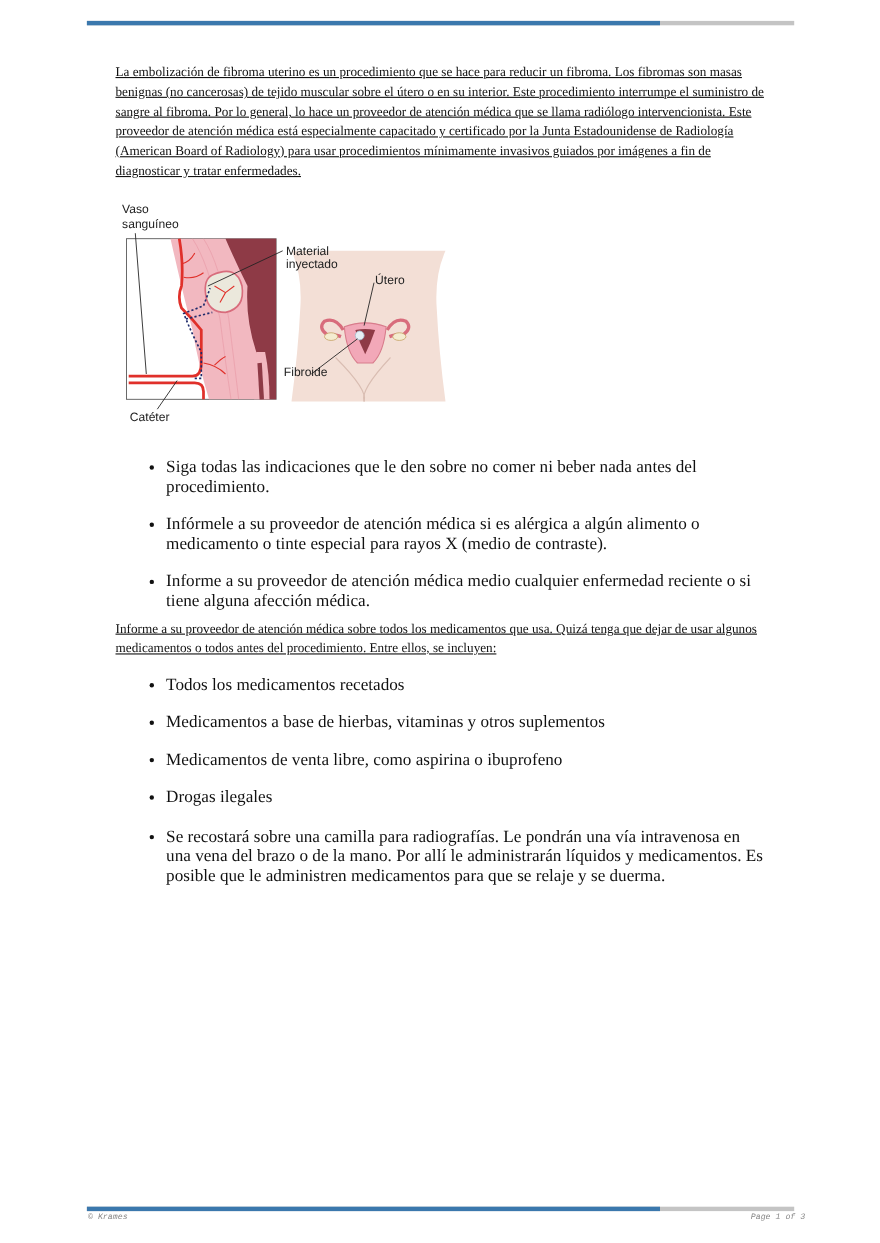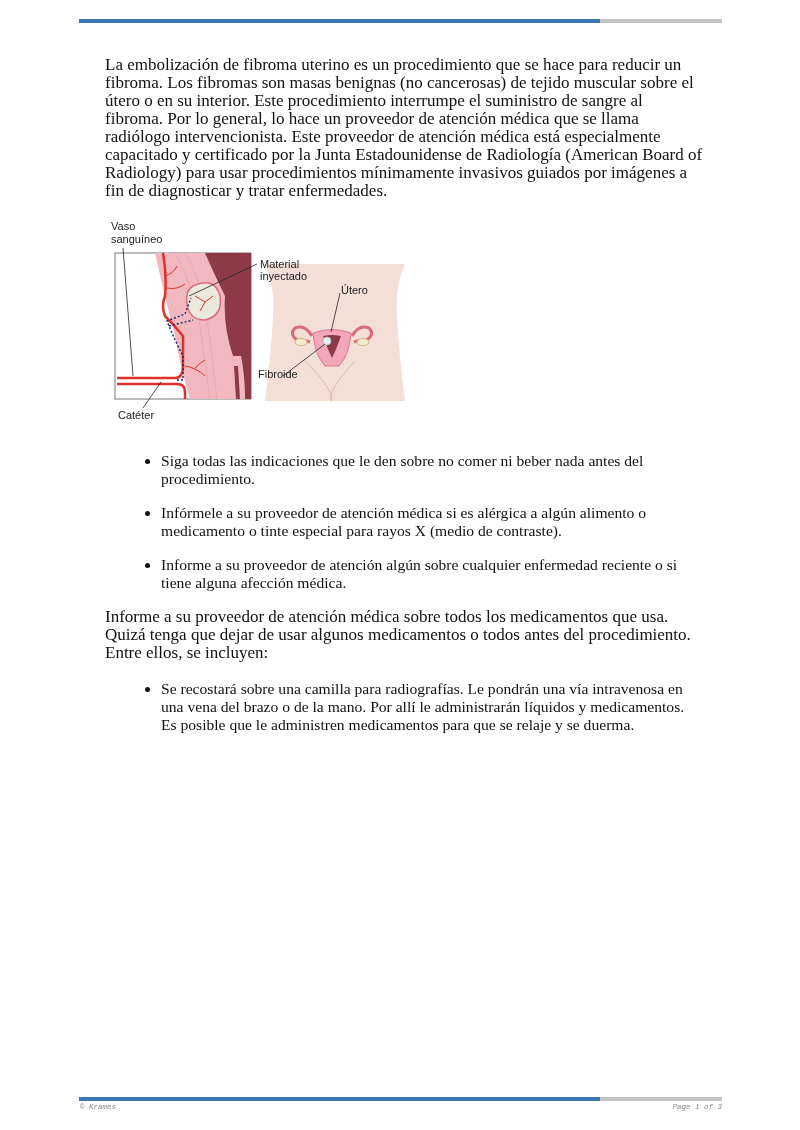--- a/index.html
+++ b/index.html
@@ -5,27 +5,27 @@
     html, body { margin: 0; padding: 0; background: #ffffff; }
     body { width: 800px; height: 1130px; position: relative; overflow: hidden;
       font-family: "Liberation Serif", "DejaVu Serif", serif; color: #111; }
     .bar { position: absolute; left: 79px; width: 643px; height: 4px; background: #c4c4c4; }
     .bar .fill { position: absolute; left: 0; top: 0; height: 4px; width: 522px; background: #3b78ad; }
     .bar.top { top: 19px; }
     .bar.bottom { top: 1097px; }
     .content { position: absolute; left: 105px; top: 56px; width: 600px; }
     h1 { font-size: 31px; font-weight: bold; margin: 0 0 18px 0; line-height: 40px; letter-spacing: -0.2px; }
     h2 { font-size: 23px; font-weight: bold; margin: 0; line-height: 30px; }
-    p { font-size: 17px; line-height: 18px; margin: 0; }
+    p { font-size: 12px; line-height: 18px; margin: 0; text-decoration: underline; }
     ul { margin: 0; padding: 0 0 0 40px; }
-    li { font-size: 15.6px; line-height: 18px; margin: 16px; }
+    li { font-size: 15.6px; line-height: 18px; margin: 6px; }
     .figure { position: relative; width: 310px; height: 210px; margin: 16px 0 0 0; }
     .footer { position: absolute; top: 1103px; font-family: Liberation Mono, monospace; font-style: italic; font-size: 7.5px; color: #888; }
     .footer.left { left: 80px; }
-    .footer.right { right: 78px; }
+    .footer.right { right: 68px; }
     .lbl { font-family: "Liberation Sans", "DejaVu Sans", sans-serif; font-size: 11px; fill: #222; }
   </style>
 </head>
 <body>
 
 <div class="bar top">
     <div class="fill" style="width: 81%;"></div>
   </div>
 
 <div class="content">
@@ -80,23 +80,29 @@
       <text class="lbl" x="236" y="78">Útero</text>
       <text class="lbl" x="153" y="162">Fibroide</text>
       <text class="lbl" x="13" y="203">Catéter</text>
     </svg>
   </div>
 
   <div style="margin-top:26px;">
     <ul style="margin-top:14px;">
       <li style="margin-bottom:16px;">Siga todas las indicaciones que le den sobre no comer ni beber nada antes del procedimiento.</li>
       <li style="margin-bottom:16px;">Infórmele a su proveedor de atención médica si es alérgica a algún alimento o medicamento o tinte especial para rayos X (medio de contraste).</li>
-      <li>Informe a su proveedor de atención algún sobre cualquier enfermedad reciente o si tiene alguna afección médica.</li>
+      <li>Informe a su proveedor de atención médica medio cualquier enfermedad reciente o si tiene alguna afección médica.</li>
     </ul>
     <p style="margin-top:2px;">Informe a su proveedor de atención médica sobre todos los medicamentos que usa. Quizá tenga que dejar de usar algunos medicamentos o todos antes del procedimiento. Entre ellos, se incluyen:</p>
+    <ul style="margin-top:16px;">
+      <li style="margin-bottom:16px;">Todos los medicamentos recetados</li>
+      <li style="margin-bottom:16px;">Medicamentos a base de hierbas, vitaminas y otros suplementos</li>
+      <li style="margin-bottom:16px;">Medicamentos de venta libre, como aspirina o ibuprofeno</li>
+      <li>Drogas ilegales</li>
+    </ul>
   </div>
 
   <div style="margin-top:18px;">
     <ul style="margin-top:14px;">
       <li>Se recostará sobre una camilla para radiografías. Le pondrán una vía intravenosa en una vena del brazo o de la mano. Por allí le administrarán líquidos y medicamentos. Es posible que le administren medicamentos para que se relaje y se duerma.</li>
     </ul>
   </div>
 </div>
 
 <div class="bar bottom">

